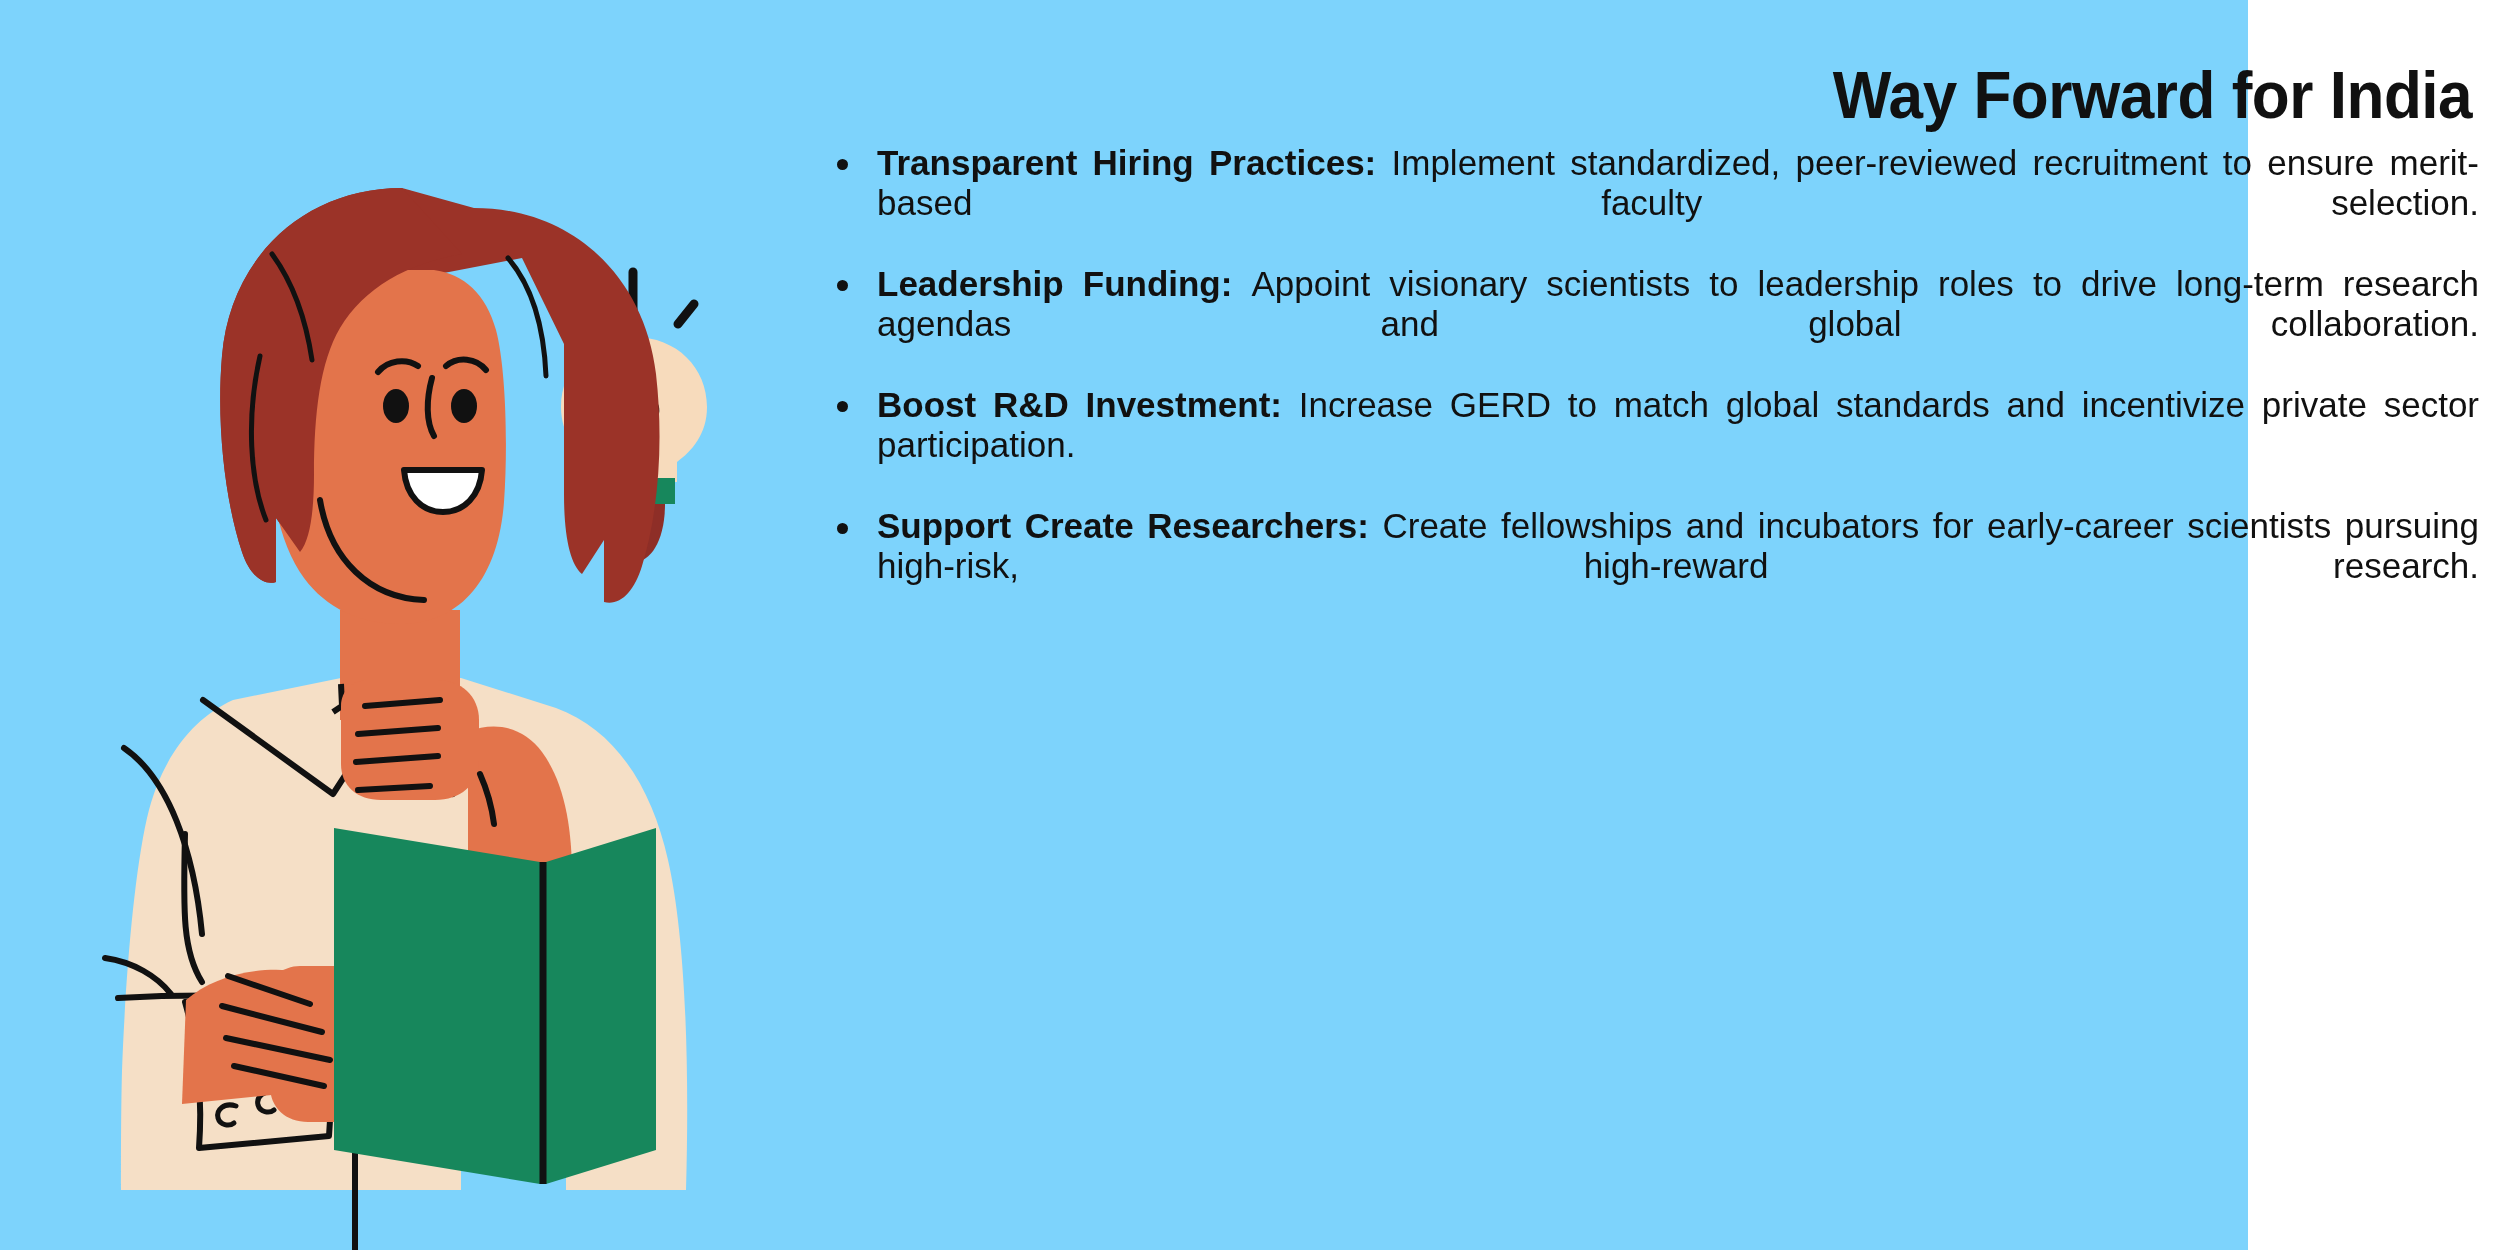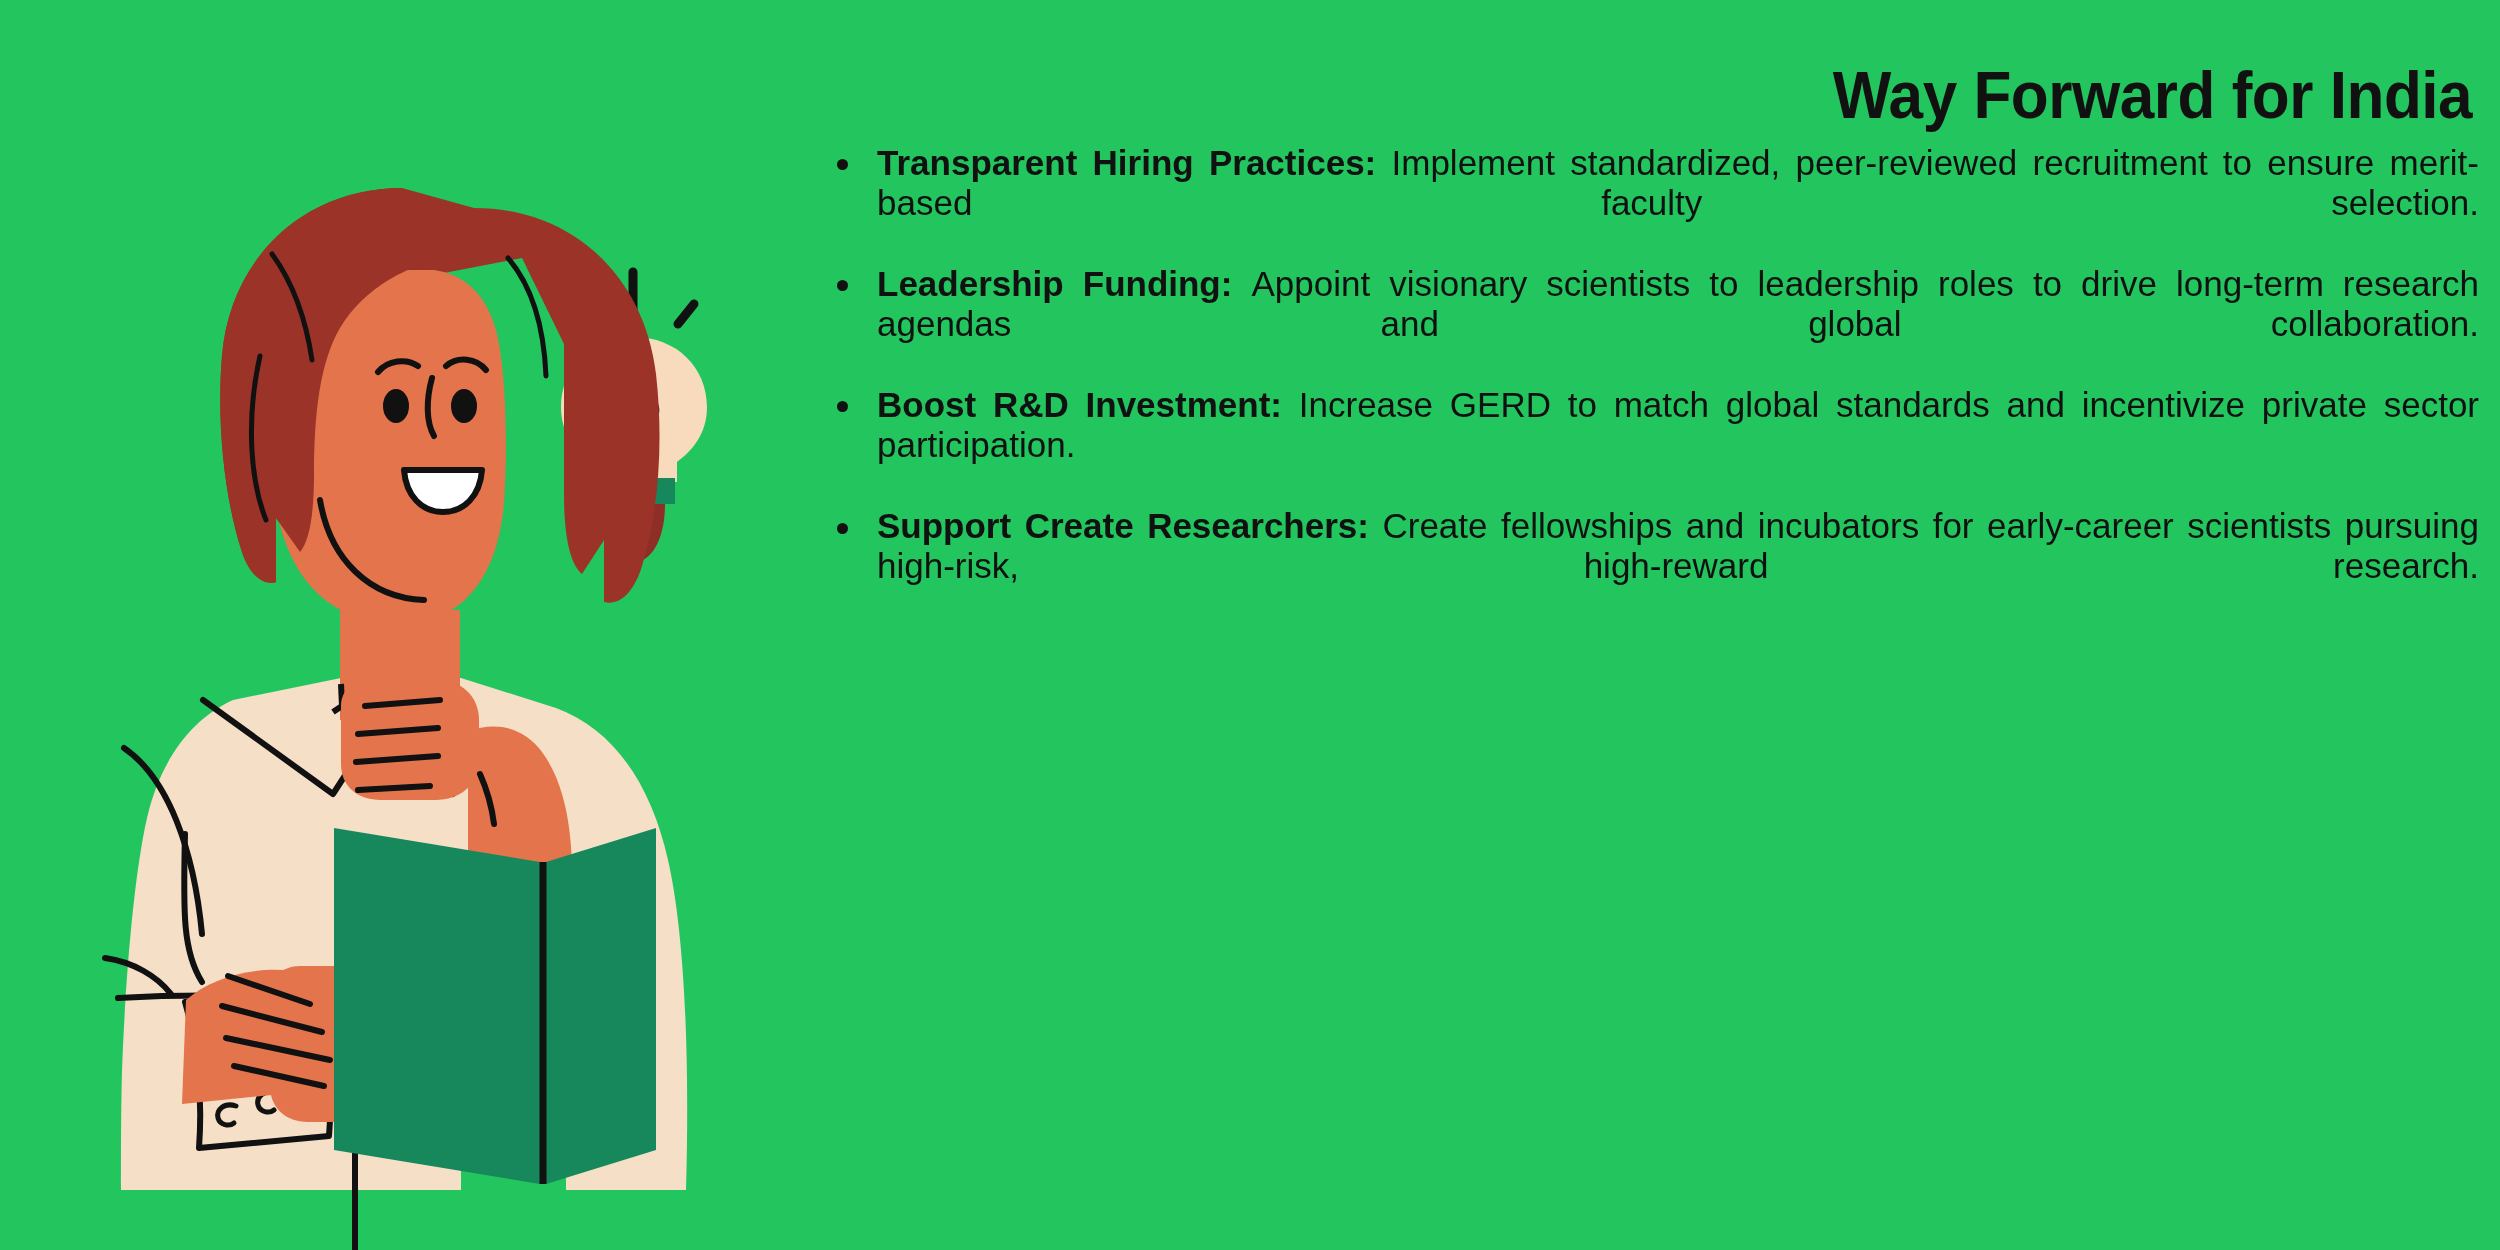--- a/index.html
+++ b/index.html
@@ -10,23 +10,23 @@
   body {
     width: 2500px;
     height: 1250px;
     overflow: hidden;
     font-family: "Liberation Sans", sans-serif;
     color: #000000;
   }
 
   #slide {
     position: relative;
-    width: 2500px;
+    width: 2248px;
     height: 1250px;
-    background: #22c55e;
+    background: #7dd3fc;
   }
 
   
   #illustration {
     position: absolute;
     left: 0px;
     top: 0px;
     width: 800px;
     height: 1250px;
   }

